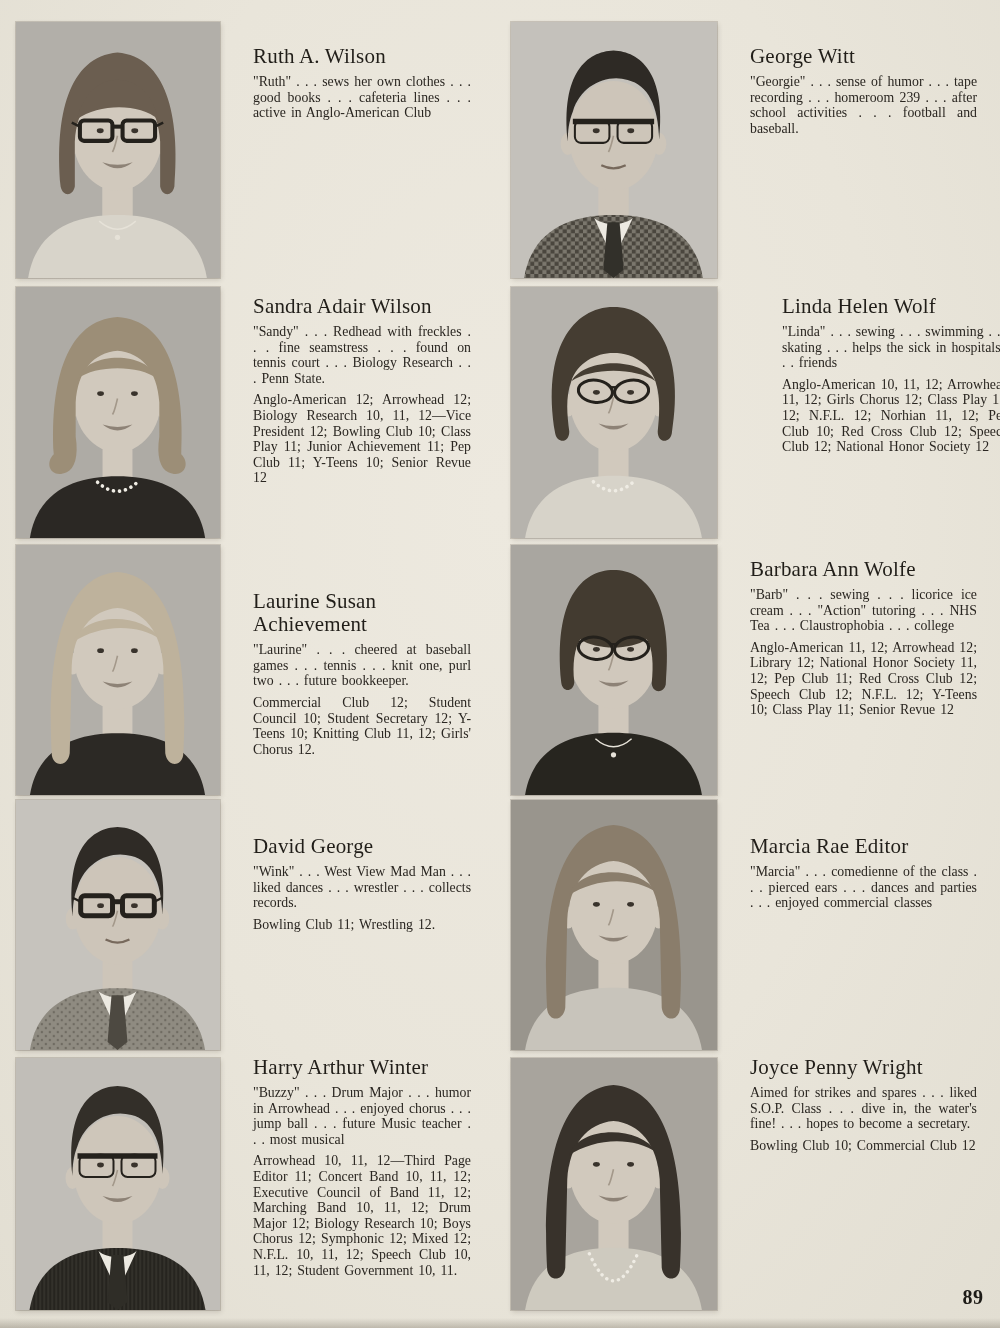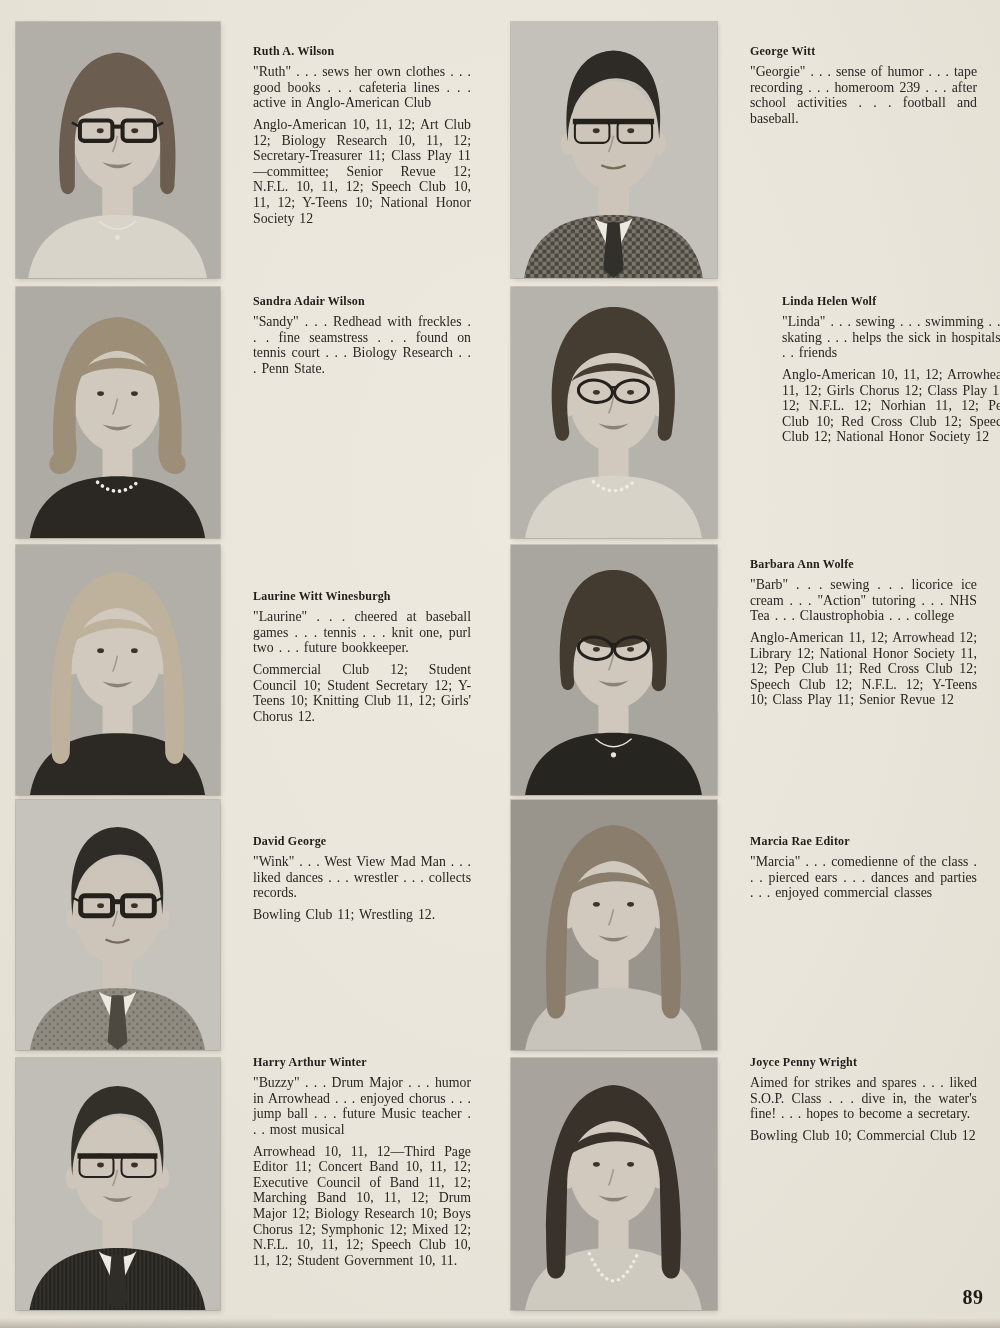--- a/index.html
+++ b/index.html
@@ -22,21 +22,21 @@
   .entry{position:absolute;}
   .photo{
     position:absolute;left:0;top:0;margin:0;overflow:hidden;
     background:#b0ada7;
     box-shadow:0 0 0 1px rgba(60,52,40,.18), 1px 2px 5px rgba(60,52,40,.18);
   }
   .photo svg{width:100%;height:100%;display:block;}
   .text{position:absolute;}
   .name{
     margin:0 0 6px 0;
-    font-size:12px;font-weight:700;letter-spacing:.2px;
+    font-size:21px;font-weight:400;letter-spacing:.2px;
     color:#211e19;line-height:1.1;
   }
   .quote,.activities{
     margin:0;
     font-size:13.8px;line-height:15.6px;
     text-align:justify;word-spacing:1.5px;
     color:#2a2621;
   }
   .activities{margin-top:6px;}
   #page-number{
@@ -71,21 +71,20 @@
           <line x1="97" y1="103" x2="107" y2="103" stroke="#24211c" stroke-width="4"></line>
           <line x1="65" y1="103" x2="57" y2="99" stroke="#24211c" stroke-width="2.4"></line>
           <line x1="139" y1="103" x2="147" y2="99" stroke="#24211c" stroke-width="2.4"></line>
           <path d="M84,196 Q102,212 120,196" stroke="#e6e2d8" stroke-width="1.4" fill="none"></path>
           <circle cx="102" cy="212" r="2.6" fill="#e6e2d8"></circle>
         </svg>
       </figure>
       <div class="text" style="left: 237px; top: 23px; width: 218px;">
         <h2 class="name">Ruth A. Wilson</h2>
         <p class="quote">"Ruth" . . . sews her own clothes . . . good books . . . cafeteria lines . . . active in Anglo-American Club</p>
-        <p class="activities">Anglo-American 10, 11, 12; Art Club 12; Biology Research 10, 11, 12; Secretary-Treasurer 11; Class Play 11—committee; Senior Revue 12; N.F.L. 10, 11, 12; Speech Club 10, 11, 12; Y-Teens 10; National Honor Society 12</p>
       </div>
     </article>
     <article class="entry" style="left: 511px; top: 22px;">
       <figure class="photo" style="width: 206px; height: 256px;">
         <svg viewBox="0 0 205 252" preserveAspectRatio="xMidYMax slice">
           <rect x="0" y="0" width="205" height="252" fill="#c4c1bb"></rect>
           <defs>
             <pattern id="pat1" width="8" height="8" patternUnits="userSpaceOnUse">
               <rect x="0" y="0" width="8" height="8" fill="#7b776d"></rect>
               <rect x="0" y="0" width="4" height="4" fill="#4a463e"></rect>
@@ -131,20 +130,21 @@
           <ellipse cx="85" cy="107" rx="3.4" ry="2.4" fill="#39332c"></ellipse>
           <ellipse cx="119" cy="107" rx="3.4" ry="2.4" fill="#39332c"></ellipse>
           <path d="M102,112 C100,120 99,125 97,128" stroke="#a3988a" stroke-width="1.6" fill="none"></path>
           <path d="M87,138 Q102,150 117,138 Q102,143 87,138 Z" fill="#8d8276"></path>
           <path d="M82,196 Q102,214 122,196" stroke="#efece4" stroke-width="3.6" fill="none" stroke-dasharray="0.1 6" stroke-linecap="round"></path>
         </svg>
       </figure>
       <div class="text" style="left: 237px; top: 8px; width: 218px;">
         <h2 class="name">Sandra Adair Wilson</h2>
         <p class="quote">"Sandy" . . . Redhead with freckles . . . fine seamstress . . . found on tennis court . . . Biology Research . . . Penn State.</p>
+        <p class="activities">Anglo-American 12; Arrowhead 12; Biology Research 10, 11, 12—Vice President 12; Bowling Club 10; Class Play 11; Junior Achievement 11; Pep Club 11; Y-Teens 10; Senior Revue 12</p>
       </div>
     </article>
     <article class="entry" style="left: 511px; top: 287px;">
       <figure class="photo" style="width: 206px; height: 251px;">
         <svg viewBox="0 0 205 252" preserveAspectRatio="xMidYMax slice">
           <rect x="0" y="0" width="205" height="252" fill="#b6b3ad"></rect>
           <ellipse cx="57" cy="120" rx="7" ry="11" fill="#d1c9bd"></ellipse>
           <ellipse cx="147" cy="120" rx="7" ry="11" fill="#d1c9bd"></ellipse>
           <rect x="87" y="150" width="30" height="52" rx="8" fill="#d1c9bd"></rect>
           <path d="M14,252 C22,204 60,190 102,190 C144,190 182,204 190,252 Z" fill="#d7d3c9"></path>
@@ -182,21 +182,21 @@
           <ellipse cx="102" cy="112" rx="44" ry="54" fill="#d1c9bd"></ellipse>
           <path d="M36,212 C30,108 48,32 102,28 C156,32 174,108 168,212 C166,224 152,224 150,210 L148,122 C146,88 128,66 102,64 C76,66 58,88 56,122 L54,210 C52,224 38,224 36,212 Z" fill="#beb29c"></path>
           <path d="M58,98 C66,70 126,66 146,96 C120,78 82,82 58,98 Z" fill="#beb29c"></path>
           <ellipse cx="85" cy="107" rx="3.4" ry="2.4" fill="#39332c"></ellipse>
           <ellipse cx="119" cy="107" rx="3.4" ry="2.4" fill="#39332c"></ellipse>
           <path d="M102,112 C100,120 99,125 97,128" stroke="#a3988a" stroke-width="1.6" fill="none"></path>
           <path d="M87,138 Q102,150 117,138 Q102,143 87,138 Z" fill="#8d8276"></path>
         </svg>
       </figure>
       <div class="text" style="left: 237px; top: 45px; width: 218px;">
-        <h2 class="name">Laurine Witt Winesburgh</h2>
+        <h2 class="name">Laurine Susan Achievement</h2>
         <p class="quote">"Laurine" . . . cheered at baseball games . . . tennis . . . knit one, purl two . . . future bookkeeper.</p>
         <p class="activities">Commercial Club 12; Student Council 10; Student Secretary 12; Y-Teens 10; Knitting Club 11, 12; Girls' Chorus 12.</p>
       </div>
     </article>
     <article class="entry" style="left: 511px; top: 545px;">
       <figure class="photo" style="width: 206px; height: 250px;">
         <svg viewBox="0 0 205 252" preserveAspectRatio="xMidYMax slice">
           <rect x="0" y="0" width="205" height="252" fill="#a9a6a0"></rect>
           <ellipse cx="57" cy="120" rx="7" ry="11" fill="#d0c8bc"></ellipse>
           <ellipse cx="147" cy="120" rx="7" ry="11" fill="#d0c8bc"></ellipse>

